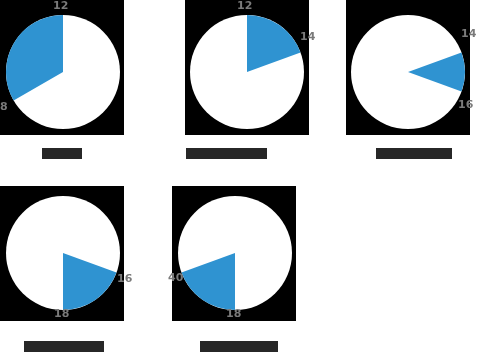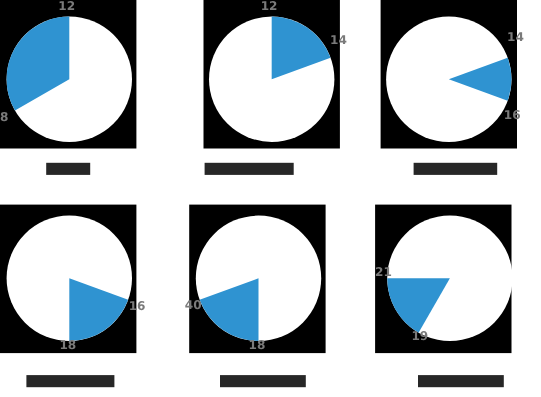--- a/index.html
+++ b/index.html
@@ -110,26 +110,14 @@
     <svg class="pie-svg" width="164" height="150" viewBox="0 0 164 150" style="left:0;top:0;">
       <circle cx="71" cy="73" r="57" fill="#ffffff"></circle>
 
       <path d="M 71 73 L 71 130 A 57 57 0 0 1 17.5 92.5 Z" fill="#2f93d1"></path>
     </svg>
     <div class="tick-label" style="left:4px;top:92px;">40</div>
     <div class="tick-label" style="left:62px;top:128px;">18</div>
     <div class="bar" style="left:36px;top:161px;width:78px;"></div>
   </div>
 
-  <div class="cell">
-    <div class="panel" style="left:13px;top:6px;width:124px;height:135px;">
-    </div>
-    <svg class="pie-svg" width="164" height="150" viewBox="0 0 164 150" style="left:0;top:0;">
-      <circle cx="81" cy="73" r="57" fill="#ffffff"></circle>
-
-      <path d="M 81 73 L 24 73 A 57 57 0 0 0 52.5 122.4 Z" fill="#2f93d1"></path>
-    </svg>
-    <div class="tick-label" style="left:13px;top:62px;">21</div>
-    <div class="tick-label" style="left:46px;top:120px;">19</div>
-    <div class="bar" style="left:52px;top:161px;width:78px;"></div>
-  </div>
 
 </div>
 
 </body></html>

